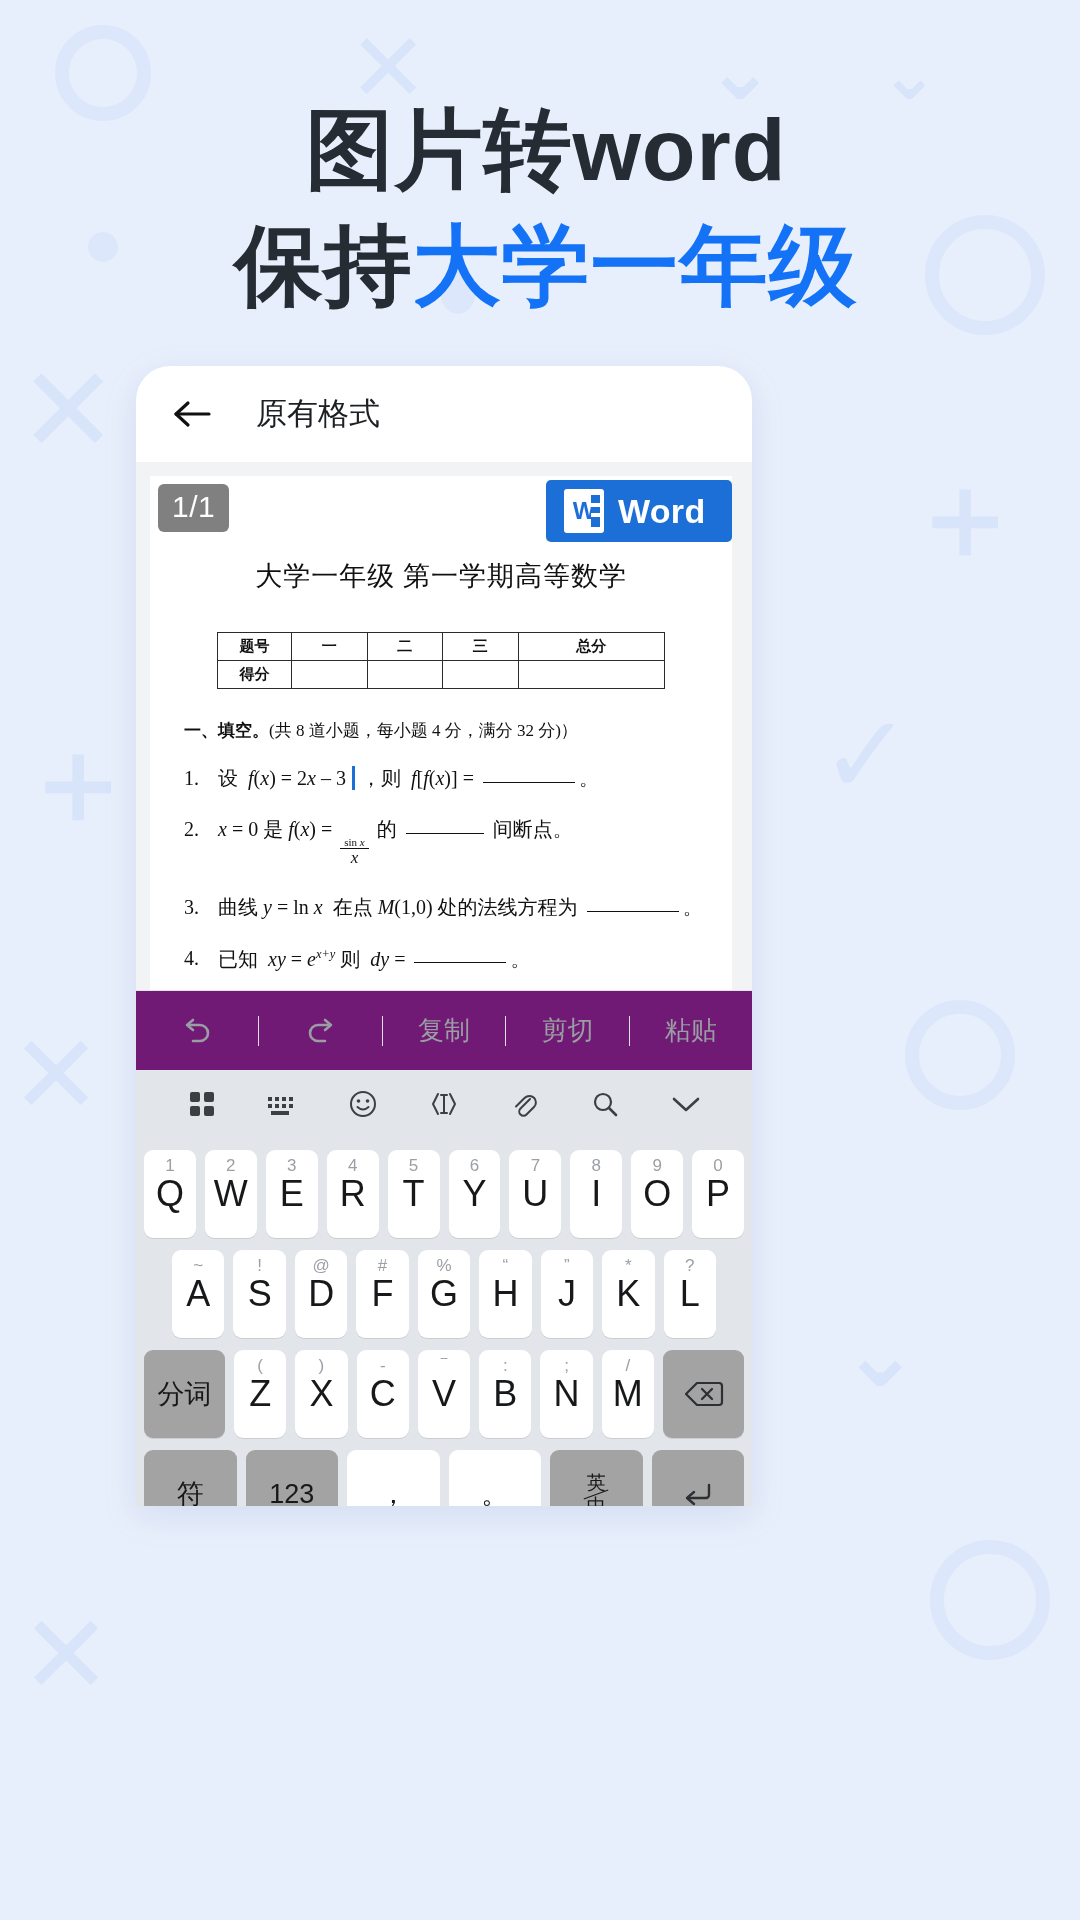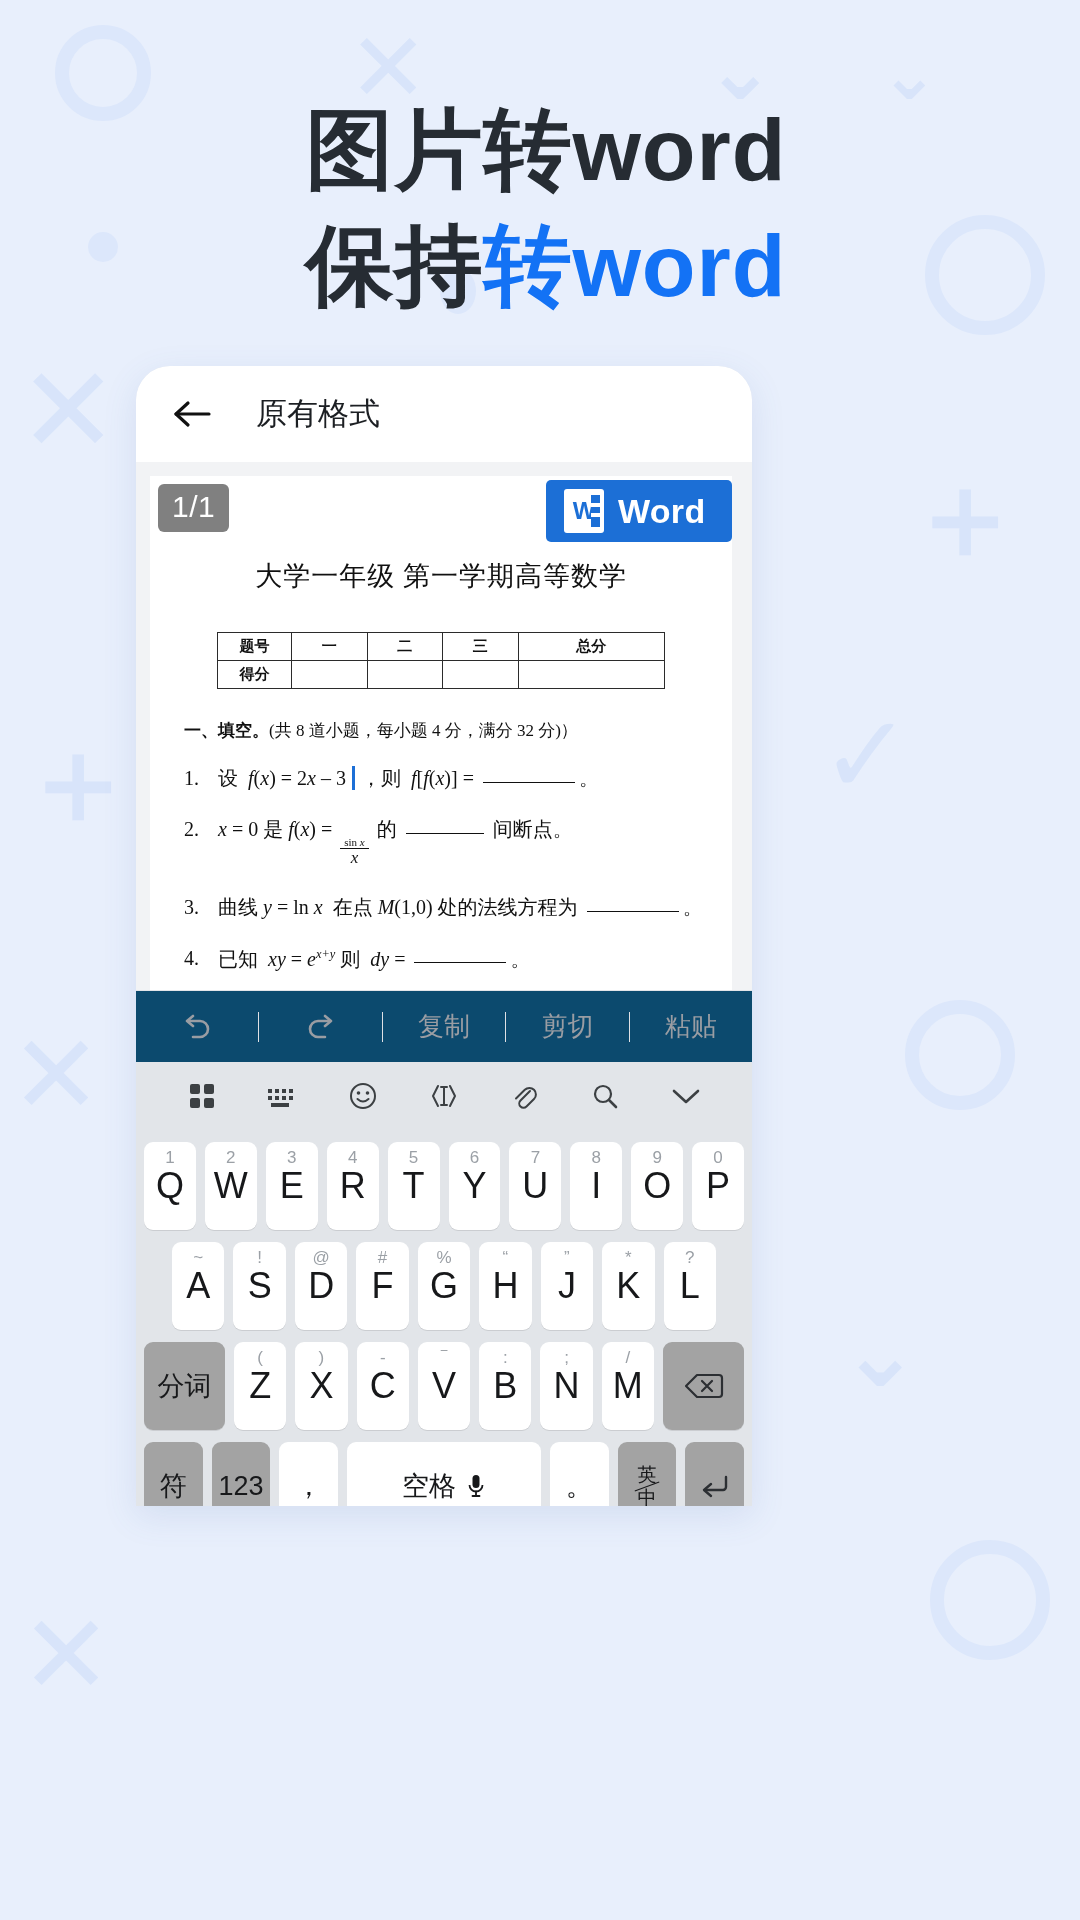--- a/index.html
+++ b/index.html
@@ -114,21 +114,21 @@
   .blank.sm { width: 78px; }
   .cursor { display:inline-block; width:3px; height:24px; background:#1c6fd6; vertical-align:-5px; margin:0 6px; }
   .frac { display:inline-flex; flex-direction:column; align-items:center; vertical-align:-10px; margin:0 3px; }
   .frac .num { border-bottom:1.2px solid #111; padding:0 4px; font-size:11px; line-height:1.1; }
   .frac .den { padding:0 4px; font-size:17px; line-height:1.1; }
   sup { font-size: .62em; vertical-align: super; }
   .bold { font-weight: 700; }
 
   
   #edit-toolbar {
-    height: 72px; background: #0c4a6e; display: flex; align-items: center;
+    height: 80px; background: #701a75; display: flex; align-items: center;
     border-top: 1px solid #e3e5e8;
   }
   .tb-item { flex: 1; text-align: center; color: #9a9da3; font-size: 26px;
              display:flex; align-items:center; justify-content:center; height:100%; }
   .tb-sep { width: 1px; height: 30px; background: #dfe1e5; }
 
   
   #keyboard { background: #e2e5e9; padding: 0 0 10px 0; }
   #kb-toolbar { height: 68px; display: flex; align-items: center; padding: 0 26px; }
   .kbt { flex: 1; display: flex; align-items: center; justify-content: center; color:#3c4043; }
@@ -168,21 +168,21 @@
   <div class="deco-ring" style="left:905px; top:1000px; width:110px; height:110px;"></div>
   <div class="deco" style="left:10px; top:1020px; font-size:110px;">✕</div>
   <div class="deco" style="left:840px; top:1305px; font-size:96px;">⌄</div>
   <div class="deco-ring" style="left:930px; top:1540px; width:120px; height:120px;"></div>
   <div class="deco" style="left:20px; top:1600px; font-size:110px;">✕</div>
   <div class="deco" style="left:18px; top:720px; font-size:120px;">＋</div>
 </div>
 
 <div id="headline">
   <div class="hl-line">图片转word</div>
-  <div class="hl-line"><span>保持</span><span class="hl-accent">转word</span></div>
+  <div class="hl-line"><span>保持</span><span class="hl-accent">大学一年级</span></div>
 </div>
 
 <div id="phone">
 
   <div id="appbar">
     <div id="back-arrow">
       <svg width="40" height="32" viewBox="0 0 40 32">
         <path d="M16 5 L4 16 L16 27" fill="none" stroke="#111" stroke-width="3.2" stroke-linecap="round" stroke-linejoin="round"></path>
         <path d="M4 16 H37" fill="none" stroke="#111" stroke-width="3.2" stroke-linecap="round"></path>
       </svg>
@@ -464,28 +464,20 @@
     <div class="kb-row" id="kb-row4">
       <div class="key fn">
           <span class="main sm">符</span>
         </div>
       <div class="key fn">
           <span class="main sm">123</span>
         </div>
       <div class="key">
           <span class="main sm">，</span>
         </div>
-      <div class="key space">
-        <span class="main sm">空格</span>
-        <svg width="20" height="26" viewBox="0 0 20 26">
-          <rect x="6.5" y="2" width="7" height="13" rx="3.5" fill="#17181a"></rect>
-          <path d="M3.5 12 a6.5 6.5 0 0 0 13 0" fill="none" stroke="#17181a" stroke-width="1.8"></path>
-          <path d="M10 18.5 V23 M6.5 23 H13.5" stroke="#17181a" stroke-width="1.8" stroke-linecap="round"></path>
-        </svg>
-      </div>
       <div class="key">
           <span class="main sm">。</span>
         </div>
       <div class="key fn">
         <span class="stack">
           <span>英</span>
           <span class="divider"></span>
           <span>中</span>
         </span>
       </div>

